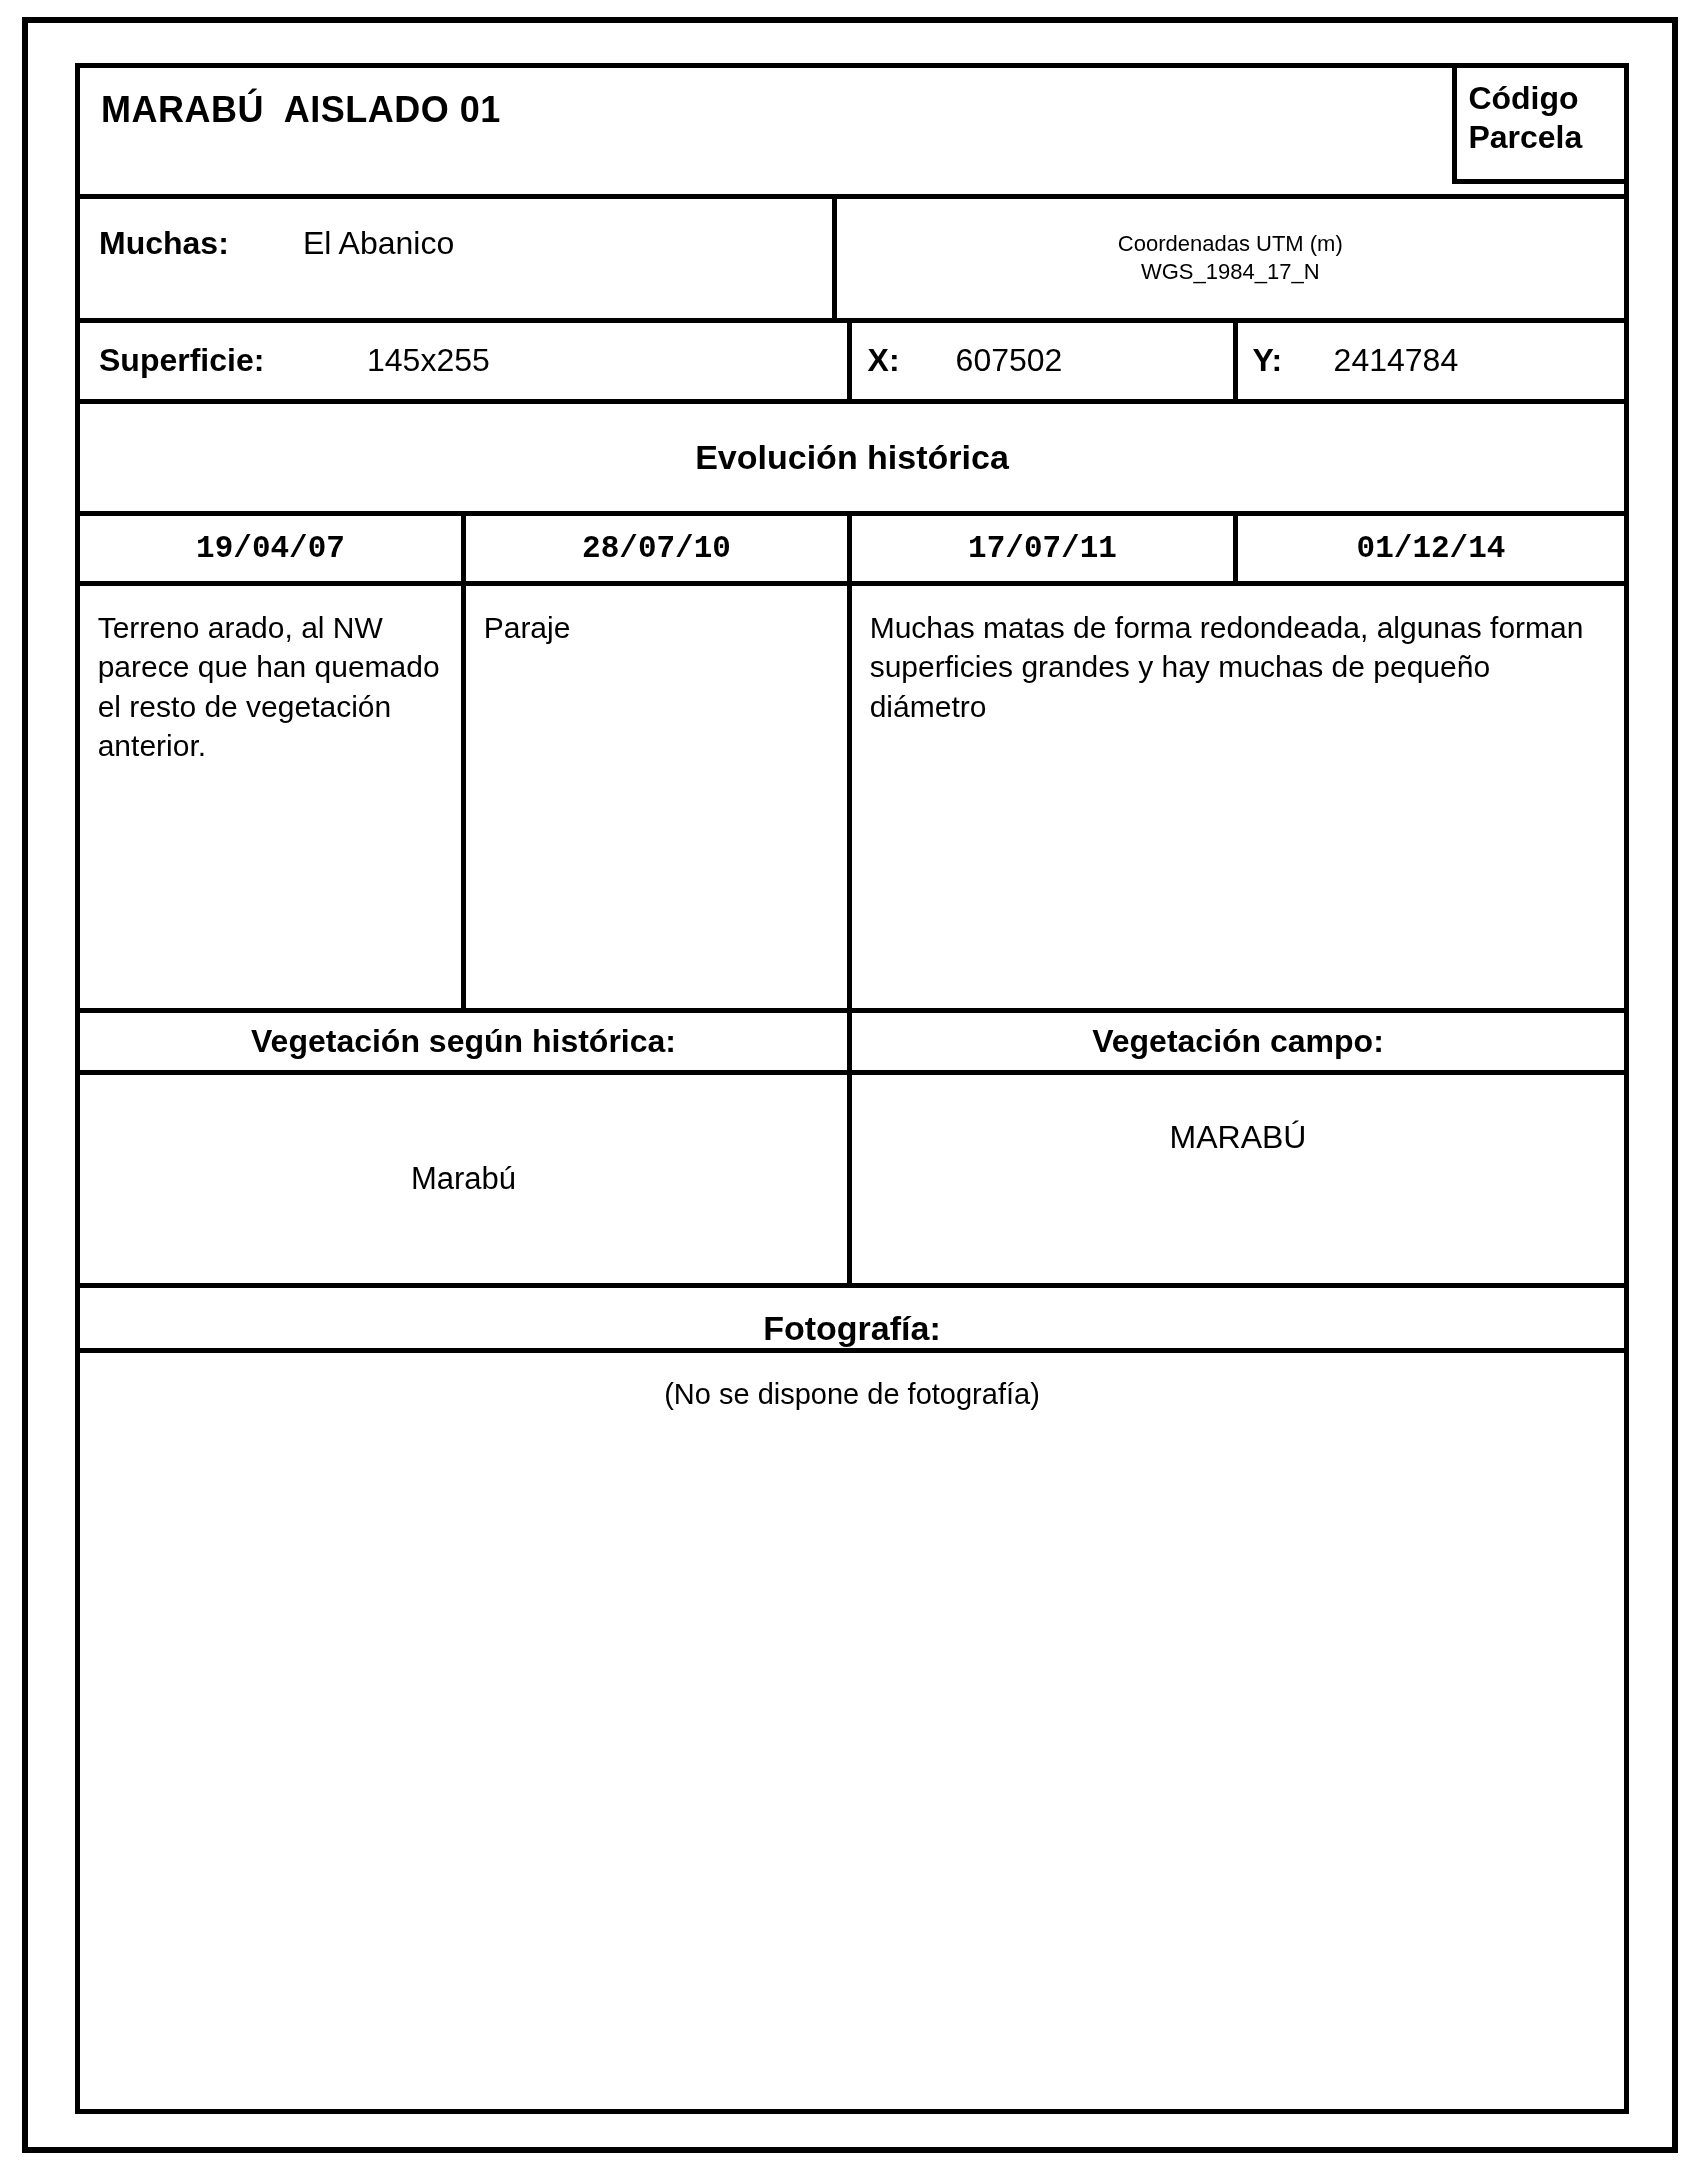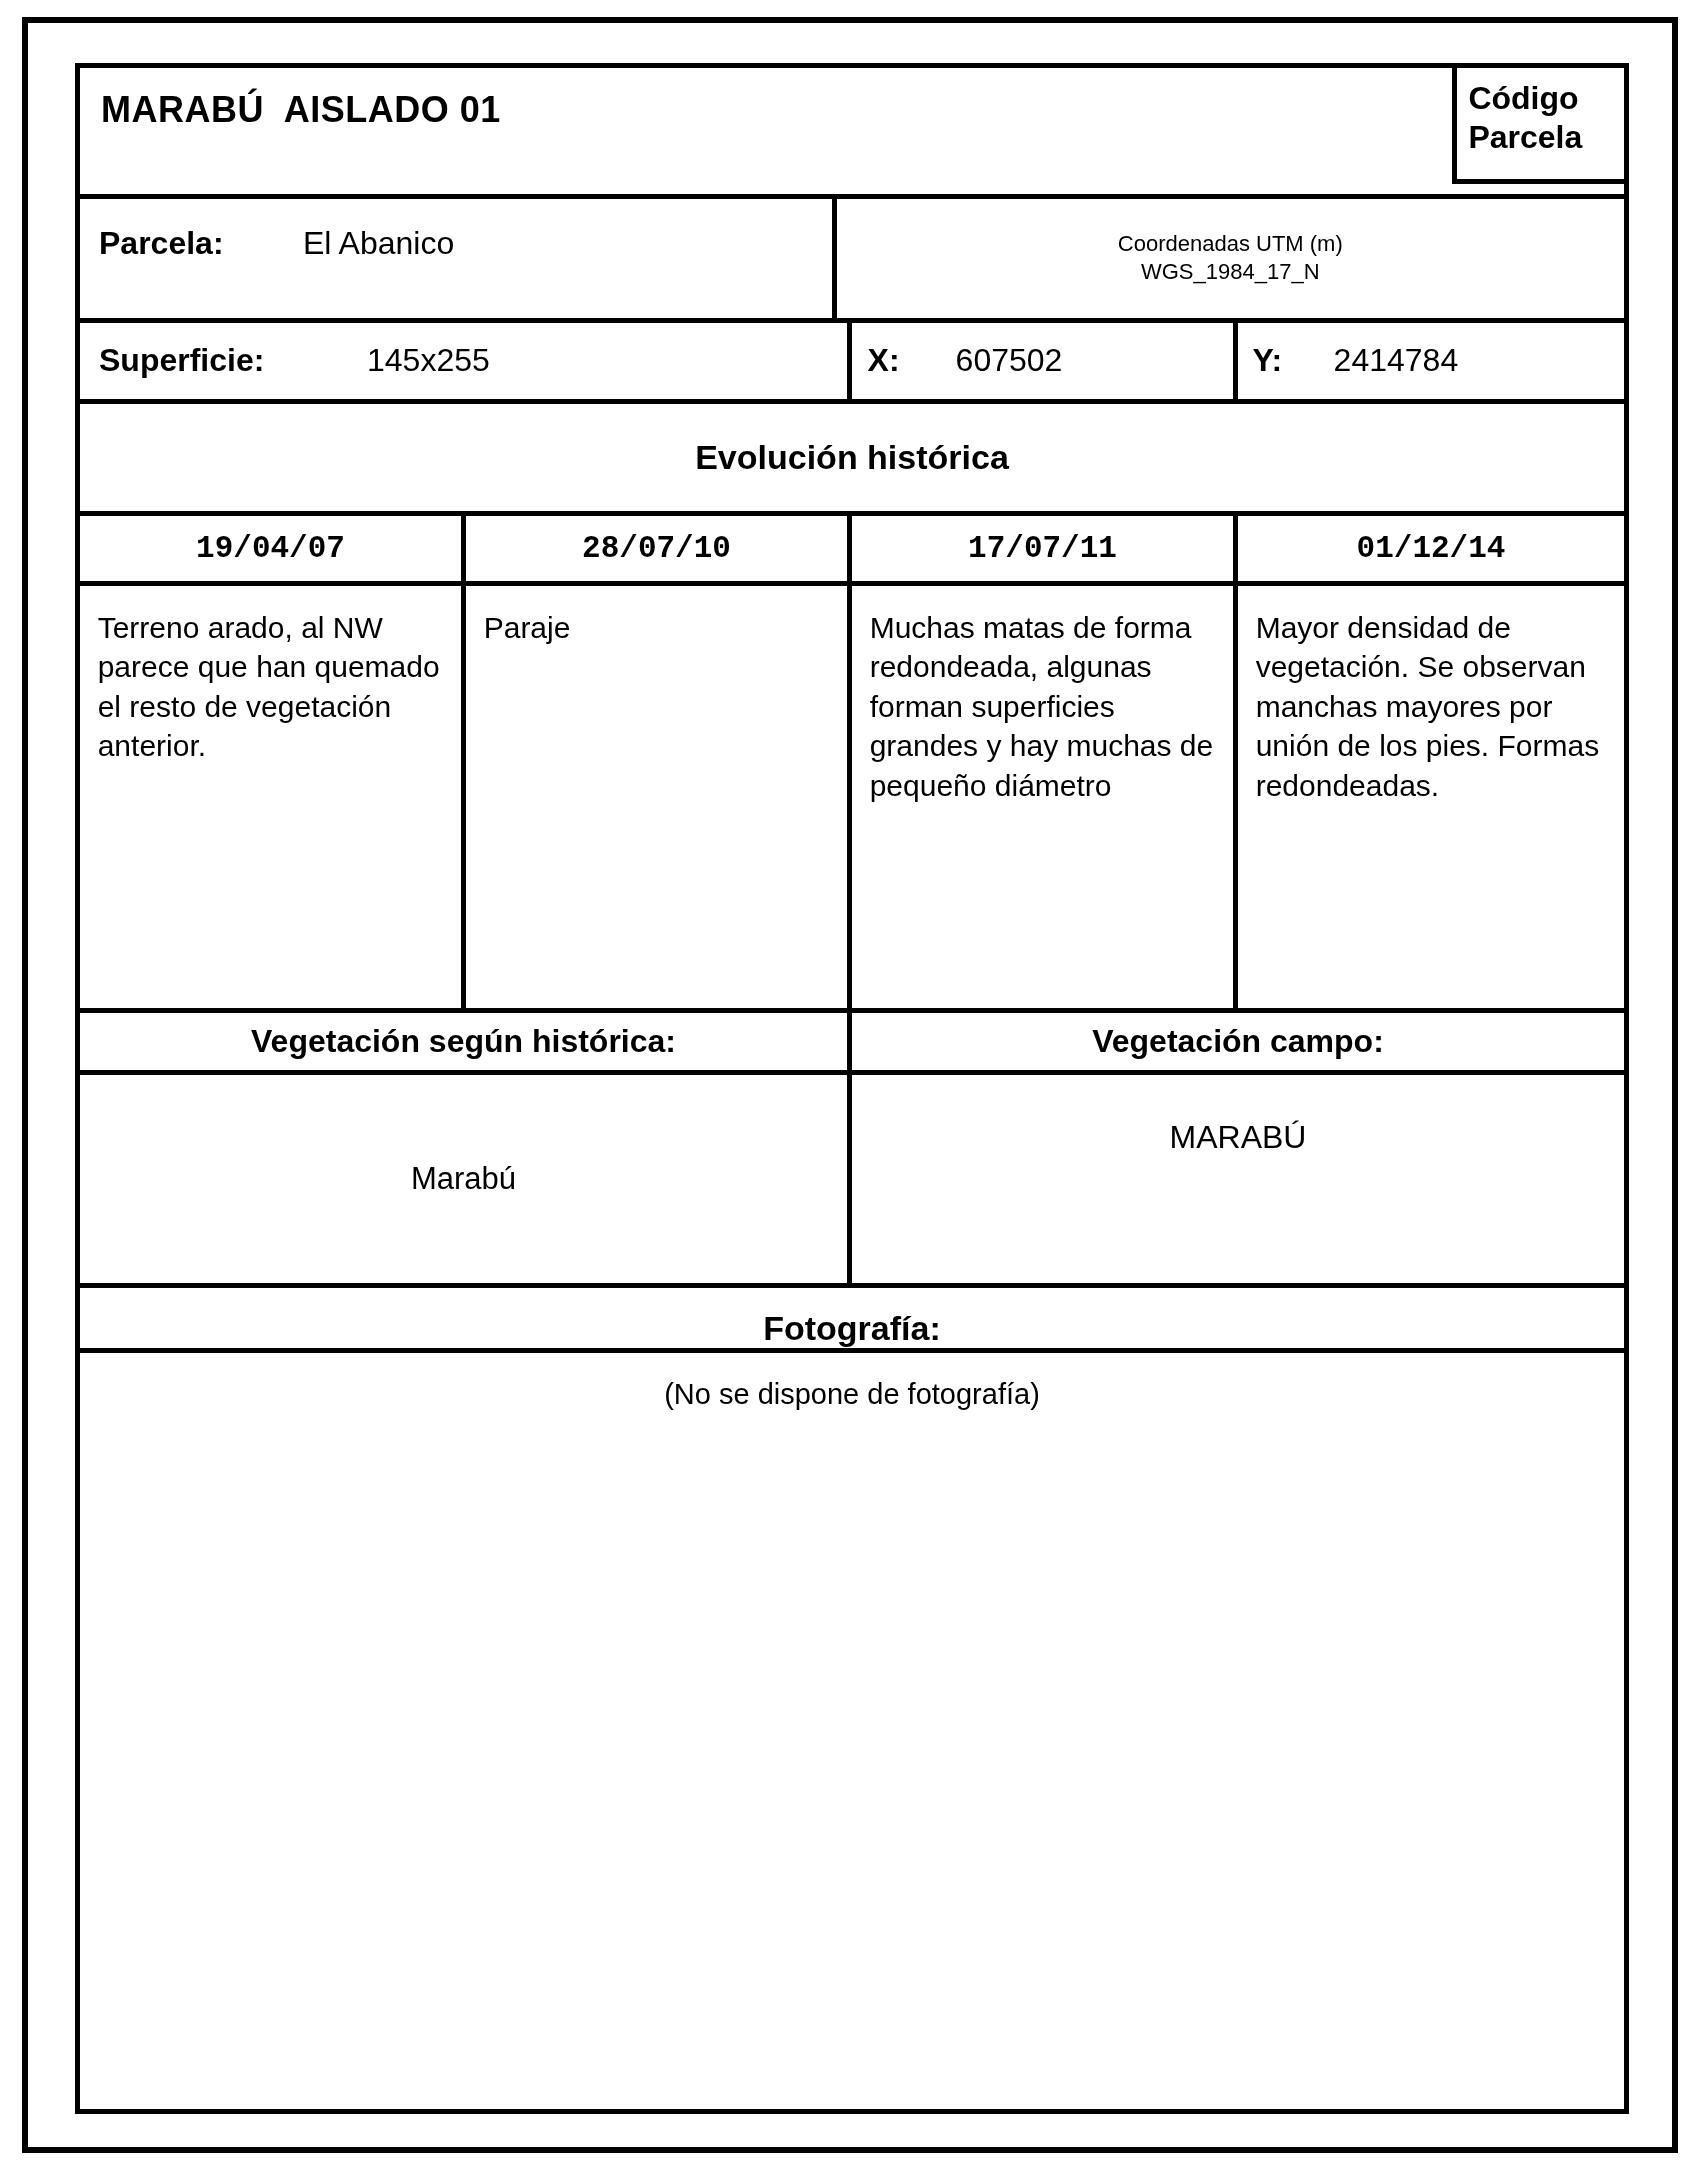--- a/index.html
+++ b/index.html
@@ -137,21 +137,21 @@
         <div class="cell title-cell">
           <div class="form-title">MARABÚ  AISLADO 01</div>
         </div>
         <div class="cell codigo-cell">
           <div class="codigo-label">Código Parcela</div>
         </div>
       </div>
 
       <div class="row row-paraje">
         <div class="cell paraje-cell">
-          <span class="paraje-label">Parcela:</span><span>El Abanico</span>
+          <span class="paraje-label">Muchas:</span><span>El Abanico</span>
         </div>
         <div class="cell coords-cell">
           <div>Coordenadas UTM (m)</div>
           <div>WGS_1984_17_N</div>
         </div>
       </div>
 
       <div class="row row-superficie">
         <div class="cell superficie-cell">
           <span class="superficie-label">Superficie:</span>
@@ -177,21 +177,20 @@
         <div class="cell date-cell">19/04/07</div>
         <div class="cell date-cell">28/07/10</div>
         <div class="cell date-cell">17/07/11</div>
         <div class="cell date-cell">01/12/14</div>
       </div>
 
       <div class="row row-descs">
         <div class="cell desc-cell">Terreno arado, al NW parece que han quemado el resto de vegetación anterior.</div>
         <div class="cell desc-cell">Paraje</div>
         <div class="cell desc-cell">Muchas matas de forma redondeada, algunas forman superficies grandes y hay muchas de pequeño diámetro</div>
-        <div class="cell desc-cell">Mayor densidad de vegetación. Se observan manchas mayores por unión de los pies. Formas redondeadas.</div>
       </div>
 
       <div class="row row-veg-head">
         <div class="cell veg-head-cell">Vegetación según histórica:</div>
         <div class="cell veg-head-cell">Vegetación campo:</div>
       </div>
 
       <div class="row row-veg-val">
         <div class="cell veg-val-left">Marabú</div>
         <div class="cell veg-val-right">MARABÚ</div>

